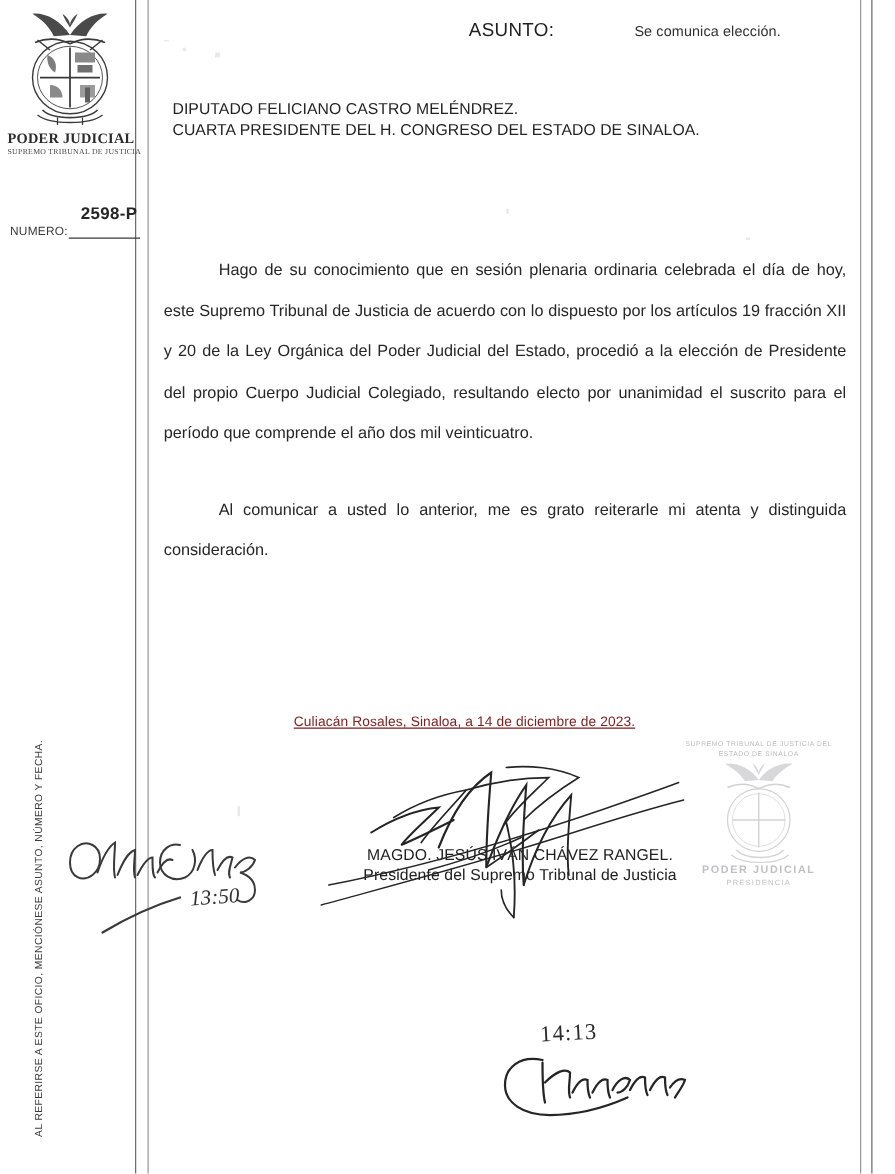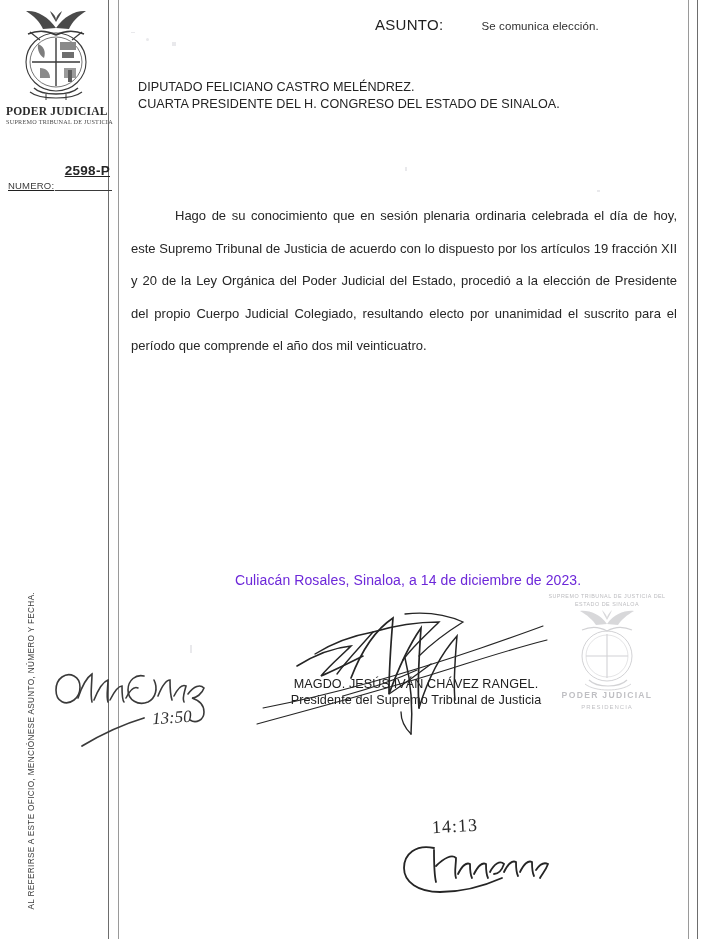--- a/index.html
+++ b/index.html
@@ -65,21 +65,20 @@
     margin-top: 1px;
     white-space: nowrap;
   }
 
   
   #numero-block {
     position: absolute;
     left: 8px;
     top: 163px;
     width: 104px;
-    text-decoration: underline;
   }
   #numero-value {
     font-family: "Liberation Sans", sans-serif;
     font-weight: bold;
     font-size: 13.5px;
     color: #262626;
     text-align: right;
     padding-right: 2px;
     letter-spacing: .3px;
   }
@@ -135,21 +134,21 @@
   }
   #asunto-label {
     font-size: 15px;
     color: #1f1f1f;
     letter-spacing: .3px;
     margin-left: 44px;
   }
   #asunto-value {
     font-size: 11.5px;
     color: #303030;
-    margin-left: 38px;
+    margin-left: 64px;
     letter-spacing: .1px;
   }
 
   
   #addressee {
     position: absolute;
     left: 7px;
     top: 79px;
     width: 540px;
   }
@@ -176,24 +175,25 @@
     text-indent: 44px;
     margin: 0;
   }
   .para.second { margin-top: 29px; }
 
   
   #dateline {
     position: absolute;
     left: 104px;
     top: 572px;
-    font-size: 14px;
-    color: #6d28d9;
+    font-size: 11px;
+    color: #7f1d1d;
     letter-spacing: .1px;
     white-space: nowrap;
+    text-decoration: underline;
   }
 
   
   #signature-block {
     position: absolute;
     left: 120px;
     top: 677px;
     width: 330px;
     text-align: center;
   }
@@ -375,20 +375,21 @@
       <span id="asunto-value">Se comunica elección.</span>
     </div>
 
     <div id="addressee">
       <div>DIPUTADO FELICIANO CASTRO MELÉNDREZ.</div>
       <div>CUARTA PRESIDENTE DEL H. CONGRESO DEL ESTADO DE SINALOA.</div>
     </div>
 
     <div id="body">
       <p class="para">Hago de su conocimiento que en sesión plenaria ordinaria celebrada el día de hoy, este Supremo Tribunal de Justicia de acuerdo con lo dispuesto por los artículos 19 fracción XII y 20 de la Ley Orgánica del Poder Judicial del Estado, procedió a la elección de Presidente del propio Cuerpo Judicial Colegiado, resultando electo por unanimidad el suscrito para el período que comprende el año dos mil veinticuatro.</p>
+      <p class="para second">Al comunicar a usted lo anterior, me es grato reiterarle mi atenta y distinguida consideración.</p>
     </div>
 
     <div id="dateline">Culiacán Rosales, Sinaloa, a 14 de diciembre de 2023.</div>
 
     <div id="signature-block">
       <div id="signer-name">MAGDO. JESÚS IVÁN CHÁVEZ RANGEL.</div>
       <div id="signer-title">Presidente del Supremo Tribunal de Justicia</div>
     </div>
   </div>
 

